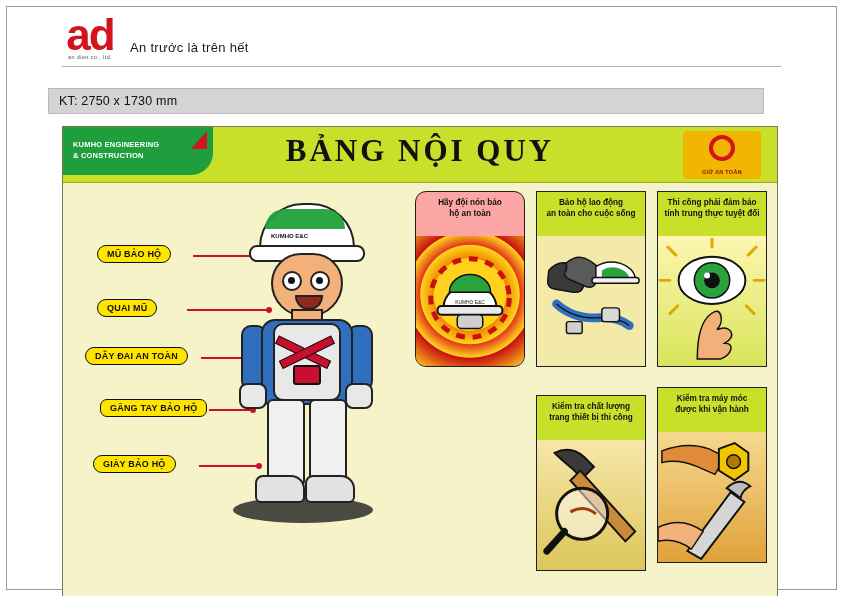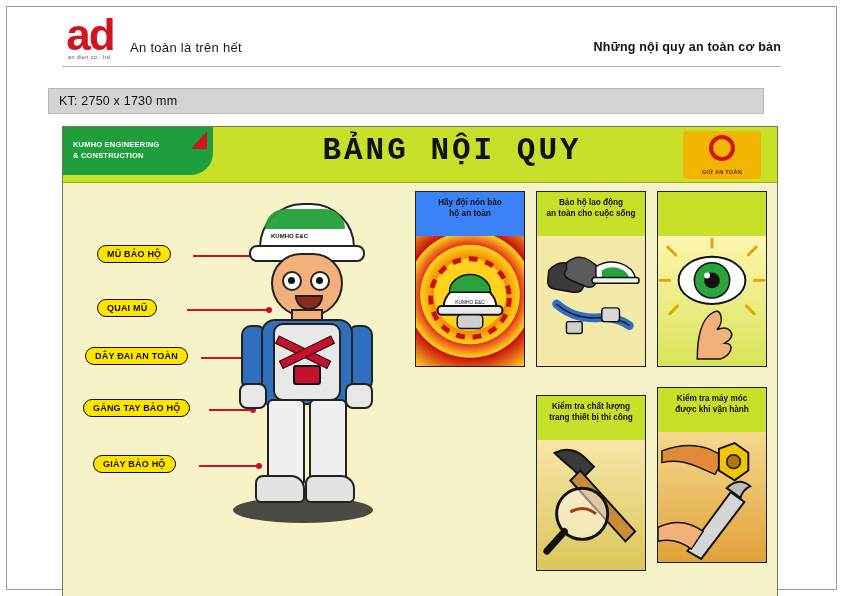--- a/index.html
+++ b/index.html
@@ -152,26 +152,25 @@
     width: 0; height: 0;
     border-left: 16px solid transparent;
     border-bottom: 18px solid #d1141d;
   }
   .poster-title {
     position: absolute;
     left: 0;
     top: 6px;
     width: 100%;
     text-align: center;
-    font-family: Liberation Mono, monospace;
+    font-family: Liberation Serif, serif;
     font-size: 31px;
     font-weight: bold;
     color: #111;
     letter-spacing: 3px;
-    padding-left: 32px;
   }
   .seal {
     position: absolute;
     right: 16px;
     top: 4px;
     width: 78px;
     height: 48px;
     background: #f2b500;
     border-radius: 4px;
     text-align: center;
@@ -450,21 +449,21 @@
     line-height: 11px;
     color: #111;
   }
   .card .art {
     position: absolute;
     left: 0;
     right: 0;
     top: 44px;
     bottom: 0;
   }
-  .c1 { left: 0;    top: 0;   background: #3b82f6; }
+  .c1 { left: 0;    top: 0;   background: #fca5a5; border-radius: 11px; }
   .c2 { left: 121px; top: 0;   background: #c8e02a; }
   .c3 { left: 242px; top: 0;   background: #c8e02a; }
   .c4 { left: 0;    top: 196px; background: #c8e02a; }
   .c5 { left: 121px; top: 196px; background: #c8e02a; margin-top: 8px; }
   .c6 { left: 242px; top: 196px; background: #c8e02a; }
 
   .art.sunburst { background: radial-gradient(circle at 50% 45%, #ffd21e 0%, #ffd21e 40%, #f08a00 41%, #ffd21e 55%, #e23a1a 56%, #ffd21e 70%, #c81010 71%, #ffd21e 100%); }
   .art.plain-yellow { background: #f3e9a8; }
   .art.gradient-g { background: linear-gradient(#fdf6b0, #d9e45a); }
   .art.warm { background: linear-gradient(#fdf0b5, #e7d46a); }
@@ -477,22 +476,21 @@
 <body>
 
 <div class="page">
   <div class="page-border"></div>
 
   <div class="header">
     <div class="logo-wrap">
       <div class="logo-mark">ad</div>
       <div class="logo-sub">an dien co., ltd.</div>
     </div>
-    <div class="header-slogan">An toàn là trên hết</div>
-    <div class="header-right">Những nội quy an toàn cơ bản</div>
+    <div class="header-slogan">An trước là trên hết</div>
   </div>
   <div class="header-rule"></div>
 
   <div class="size-bar">
     <span>KT:  2750 x 1730 mm</span>
   </div>
 
   <div class="poster">
 
     <div class="poster-top">
@@ -524,21 +522,21 @@
           <span class="dot"></span>
         </div>
 
       <div class="callout" style="left:16px; top:160px;">
         <span>DÂY ĐAI AN TOÀN</span>
       </div>
       <div class="leader" style="left:132px; top:170px; width:66px;">
           <span class="dot"></span>
         </div>
 
-      <div class="callout" style="left:14px; top:212px;">
+      <div class="callout" style="left:31px; top:212px;border-radius:7px;">
         <span>GĂNG TAY BẢO HỘ</span>
       </div>
       <div class="leader" style="left:140px; top:222px; width:44px;">
           <span class="dot"></span>
         </div>
 
       <div class="callout" style="left:24px; top:268px;">
         <span>GIÀY BẢO HỘ</span>
       </div>
       <div class="leader" style="left:130px; top:278px; width:60px;">
@@ -610,20 +608,24 @@
             <rect x="56" y="41" width="48" height="6" rx="3" fill="#efefef" stroke="#111" stroke-width="1.5"></rect>
             <path d="M20 68 q18 16 44 14 q18 -1 30 8" fill="none" stroke="#2f6fbd" stroke-width="9" stroke-linecap="round"></path>
             <path d="M20 68 q18 16 44 14 q18 -1 30 8" fill="none" stroke="#111" stroke-width="1.2" fill-opacity="0"></path>
             <rect x="66" y="72" width="18" height="14" rx="3" fill="#d8d8d8" stroke="#111" stroke-width="1.5"></rect>
             <rect x="30" y="86" width="16" height="12" rx="2" fill="#cfcfcf" stroke="#111" stroke-width="1.5"></rect>
           </svg>
         </div>
       </div>
 
       <div class="card c3">
+        <div class="cap">
+          <div>Thi công phải đảm bảo</div>
+          <div>tính trung thực tuyệt đối</div>
+        </div>
         <div class="art gradient-g">
           <svg class="svg-art" viewBox="0 0 110 130" preserveAspectRatio="xMidYMid meet">
             <g stroke="#e0a800" stroke-width="3" stroke-linecap="round">
               <path d="M18 18 L10 10"></path>
                 <path d="M55 10 L55 2"></path>
                 <path d="M92 18 L100 10"></path>
               <path d="M12 44 L2 44"></path>
                 <path d="M98 44 L108 44"></path>
               <path d="M20 70 L12 78"></path>
                 <path d="M90 70 L98 78"></path>

